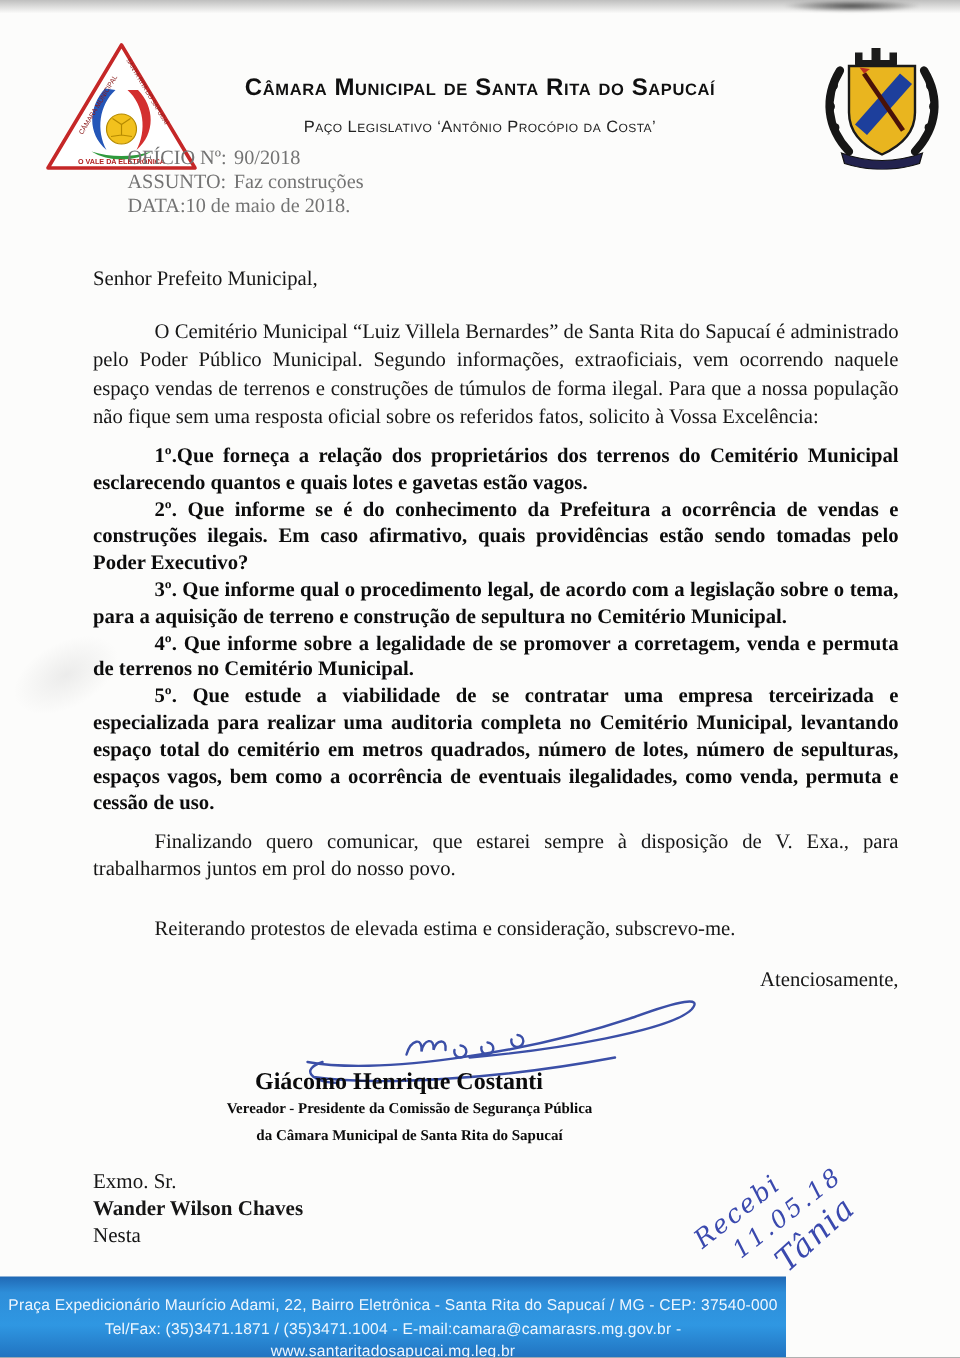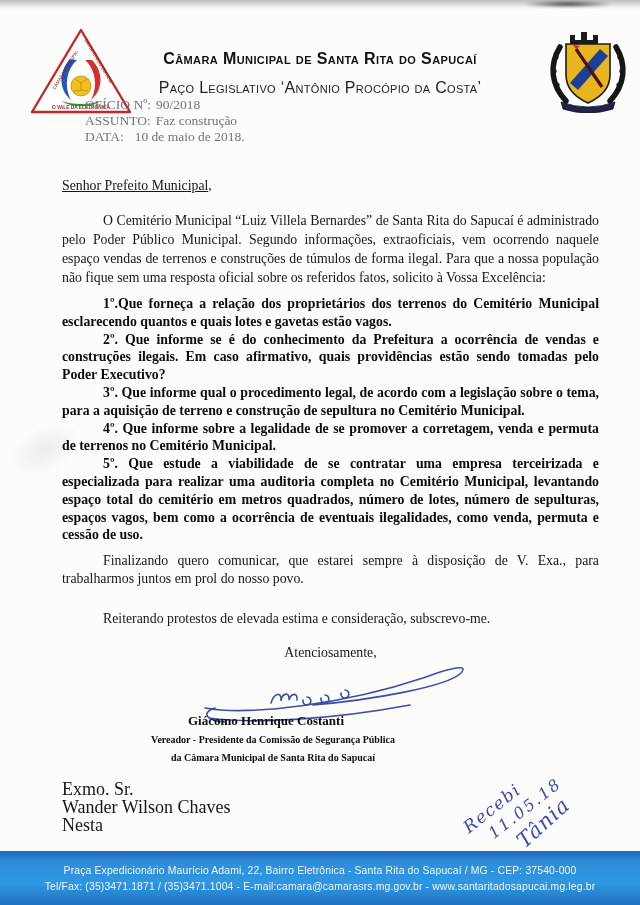--- a/index.html
+++ b/index.html
@@ -12,56 +12,56 @@
   .top-band{position:absolute;left:0;top:0;width:640px;height:9px;
     background:linear-gradient(180deg,rgba(130,130,130,.5),rgba(240,240,240,0));}
   .top-blob{position:absolute;left:522px;top:0;width:92px;height:8px;border-radius:50%;
     background:radial-gradient(ellipse at center,rgba(35,35,35,.8),rgba(35,35,35,0) 70%);filter:blur(1px);}
   .left-smudge{position:absolute;left:6px;top:428px;width:76px;height:44px;border-radius:50%;
     background:radial-gradient(ellipse,rgba(150,150,150,.16),rgba(150,150,150,0) 70%);transform:rotate(-28deg);}
   
   .header-title-wrap{position:absolute;left:118px;top:50px;width:404px;text-align:center;}
   .org-title{font-family:"Liberation Sans",sans-serif;font-weight:bold;font-size:16px;
     font-variant:small-caps;letter-spacing:.4px;color:#101010;white-space:nowrap;}
-  .org-subtitle{margin-top:11px;font-family:"Liberation Sans",sans-serif;font-size:16px;
+  .org-subtitle{margin-top:11px;font-family:"Liberation Sans",sans-serif;font-size:11px;
     font-variant:small-caps;letter-spacing:.3px;color:#222;white-space:nowrap;}
   .logo-left{position:absolute;left:28px;top:27px;}
   .logo-right{position:absolute;left:546px;top:23px;}
   
   .meta{position:absolute;left:85px;top:97px;font-size:13.5px;line-height:16.2px;color:#737373;}
   .meta .value{margin-left:5px;}
-  .meta .data-value{margin-left:11px;}
+  .meta .data-value{margin-left:0;}
   
   .body-text{position:absolute;left:62px;top:177px;width:537px;font-size:13.8px;text-align:justify;}
   .body-text p{margin:0;}
-  .salutation{margin-left:73px;line-height:18px;text-align:left;text-decoration:underline;}
+  .salutation{margin-left:73px;line-height:18px;text-align:left;}
   .para1{margin-top:16px !important;text-indent:41px;line-height:19px;}
   .item{font-weight:bold;text-indent:41px;line-height:17.8px;color:#0c0c0c;}
   .item-first{margin-top:8px !important;}
   .para2{margin-top:8px !important;text-indent:41px;line-height:18px;}
   .para3{margin-top:22px !important;text-indent:41px;line-height:18px;text-align:left;}
-  .closing{margin-top:16px !important;margin-left:45px;text-align:center;line-height:18px;}
+  .closing{margin-top:16px !important;margin-left:45px;text-align:right;line-height:18px;}
   
   .sig-scribble{position:absolute;left:195px;top:658px;}
   .sig-name{position:absolute;left:126px;top:713px;width:280px;text-align:center;
-    font-weight:bold;font-size:13px;color:#0b0b0b;}
+    font-weight:bold;font-size:16px;color:#0b0b0b;}
   .sig-roles{position:absolute;left:83px;top:731px;width:380px;text-align:center;
     font-weight:bold;font-size:10px;line-height:17.5px;color:#0b0b0b;}
   
-  .addressee{position:absolute;left:62px;top:780px;font-size:18px;line-height:18px;}
-  .addr-bold{font-weight:normal;}
+  .addressee{position:absolute;left:62px;top:780px;font-size:14px;line-height:18px;}
+  .addr-bold{font-weight:bold;}
   
   .handwritten{position:absolute;left:458px;top:756px;width:190px;
     transform:rotate(-38deg);color:#3a49ae;
     font-family:"DejaVu Serif",serif;font-style:italic;}
   .hw1{font-size:17px;letter-spacing:1.5px;}
   .hw2{font-size:16px;margin-left:16px;margin-top:1px;letter-spacing:2px;}
   .hw3{font-size:21px;margin-left:34px;margin-top:-2px;letter-spacing:1px;transform:rotate(-4deg);}
   
-  .footer{position:absolute;left:0;bottom:0;width:640px;height:54px;
+  .footer{position:absolute;left:0;bottom:0;width:524px;height:54px;
     background:linear-gradient(180deg,#2068b4 0%,#2e8ed9 20%,#2f97e2 60%,#2173c0 100%);
     text-align:center;font-family:"Liberation Sans",sans-serif;font-size:10.4px;
     color:#eef6fe;line-height:15.5px;padding-top:12px;box-sizing:border-box;letter-spacing:.15px;}
 </style>
 </head>
 <body>
 
 <div class="page">
 
   <div class="top-band"></div>
@@ -97,21 +97,21 @@
       <circle cx="73" cy="62" r="2.6" fill="#161616"></circle>
     <path d="M20,21 H64 V52 Q64,70 42,80 Q20,70 20,52 Z" fill="#e9b51f" stroke="#1a1a1a" stroke-width="1.6"></path>
     <path d="M24,60 L54,26 L62,33 L32,67 Z" fill="#1d3f9c"></path>
     <path d="M30,26 L56,64" stroke="#4a1208" stroke-width="3.2"></path>
     <path d="M30,26 l-3,-4 l7,1 Z" fill="#c03020"></path>
     <path d="M15,79 Q42,89 69,79 L67,86 Q42,94 17,86 Z" fill="#22224e" stroke="#111" stroke-width="0.8"></path>
   </svg>
 
   <div class="meta">
     <div><span>OFÍCIO Nº:</span><span class="value">90/2018</span></div>
-    <div><span>ASSUNTO:</span><span class="value">Faz construção</span></div>
+    <div><span>ASSUNTO:</span><span class="value">Faz construções</span></div>
     <div><span>DATA:</span><span class="value data-value">10 de maio de 2018.</span></div>
   </div>
 
   <div class="body-text">
     <p class="salutation">Senhor Prefeito Municipal,</p>
     <p class="para1">O Cemitério Municipal “Luiz Villela Bernardes” de Santa Rita do Sapucaí é administrado pelo Poder Público Municipal.  Segundo informações, extraoficiais, vem ocorrendo naquele espaço vendas de terrenos e construções de túmulos de forma ilegal. Para que a nossa população não fique sem uma resposta oficial sobre os referidos fatos, solicito à Vossa Excelência:</p>
     <p class="item item-first">1º.Que forneça a relação dos proprietários dos terrenos do Cemitério Municipal esclarecendo quantos e quais lotes e gavetas estão vagos.</p>
     <p class="item">2º. Que informe se é do conhecimento da Prefeitura a ocorrência de vendas e construções ilegais. Em caso afirmativo, quais providências estão sendo tomadas pelo Poder Executivo?</p>
     <p class="item">3º. Que informe qual o procedimento legal, de acordo com a legislação sobre o tema, para a aquisição de terreno e construção de sepultura no Cemitério Municipal.</p>
     <p class="item">4º. Que informe sobre a legalidade de se promover a corretagem, venda e permuta de terrenos no Cemitério Municipal.</p>

